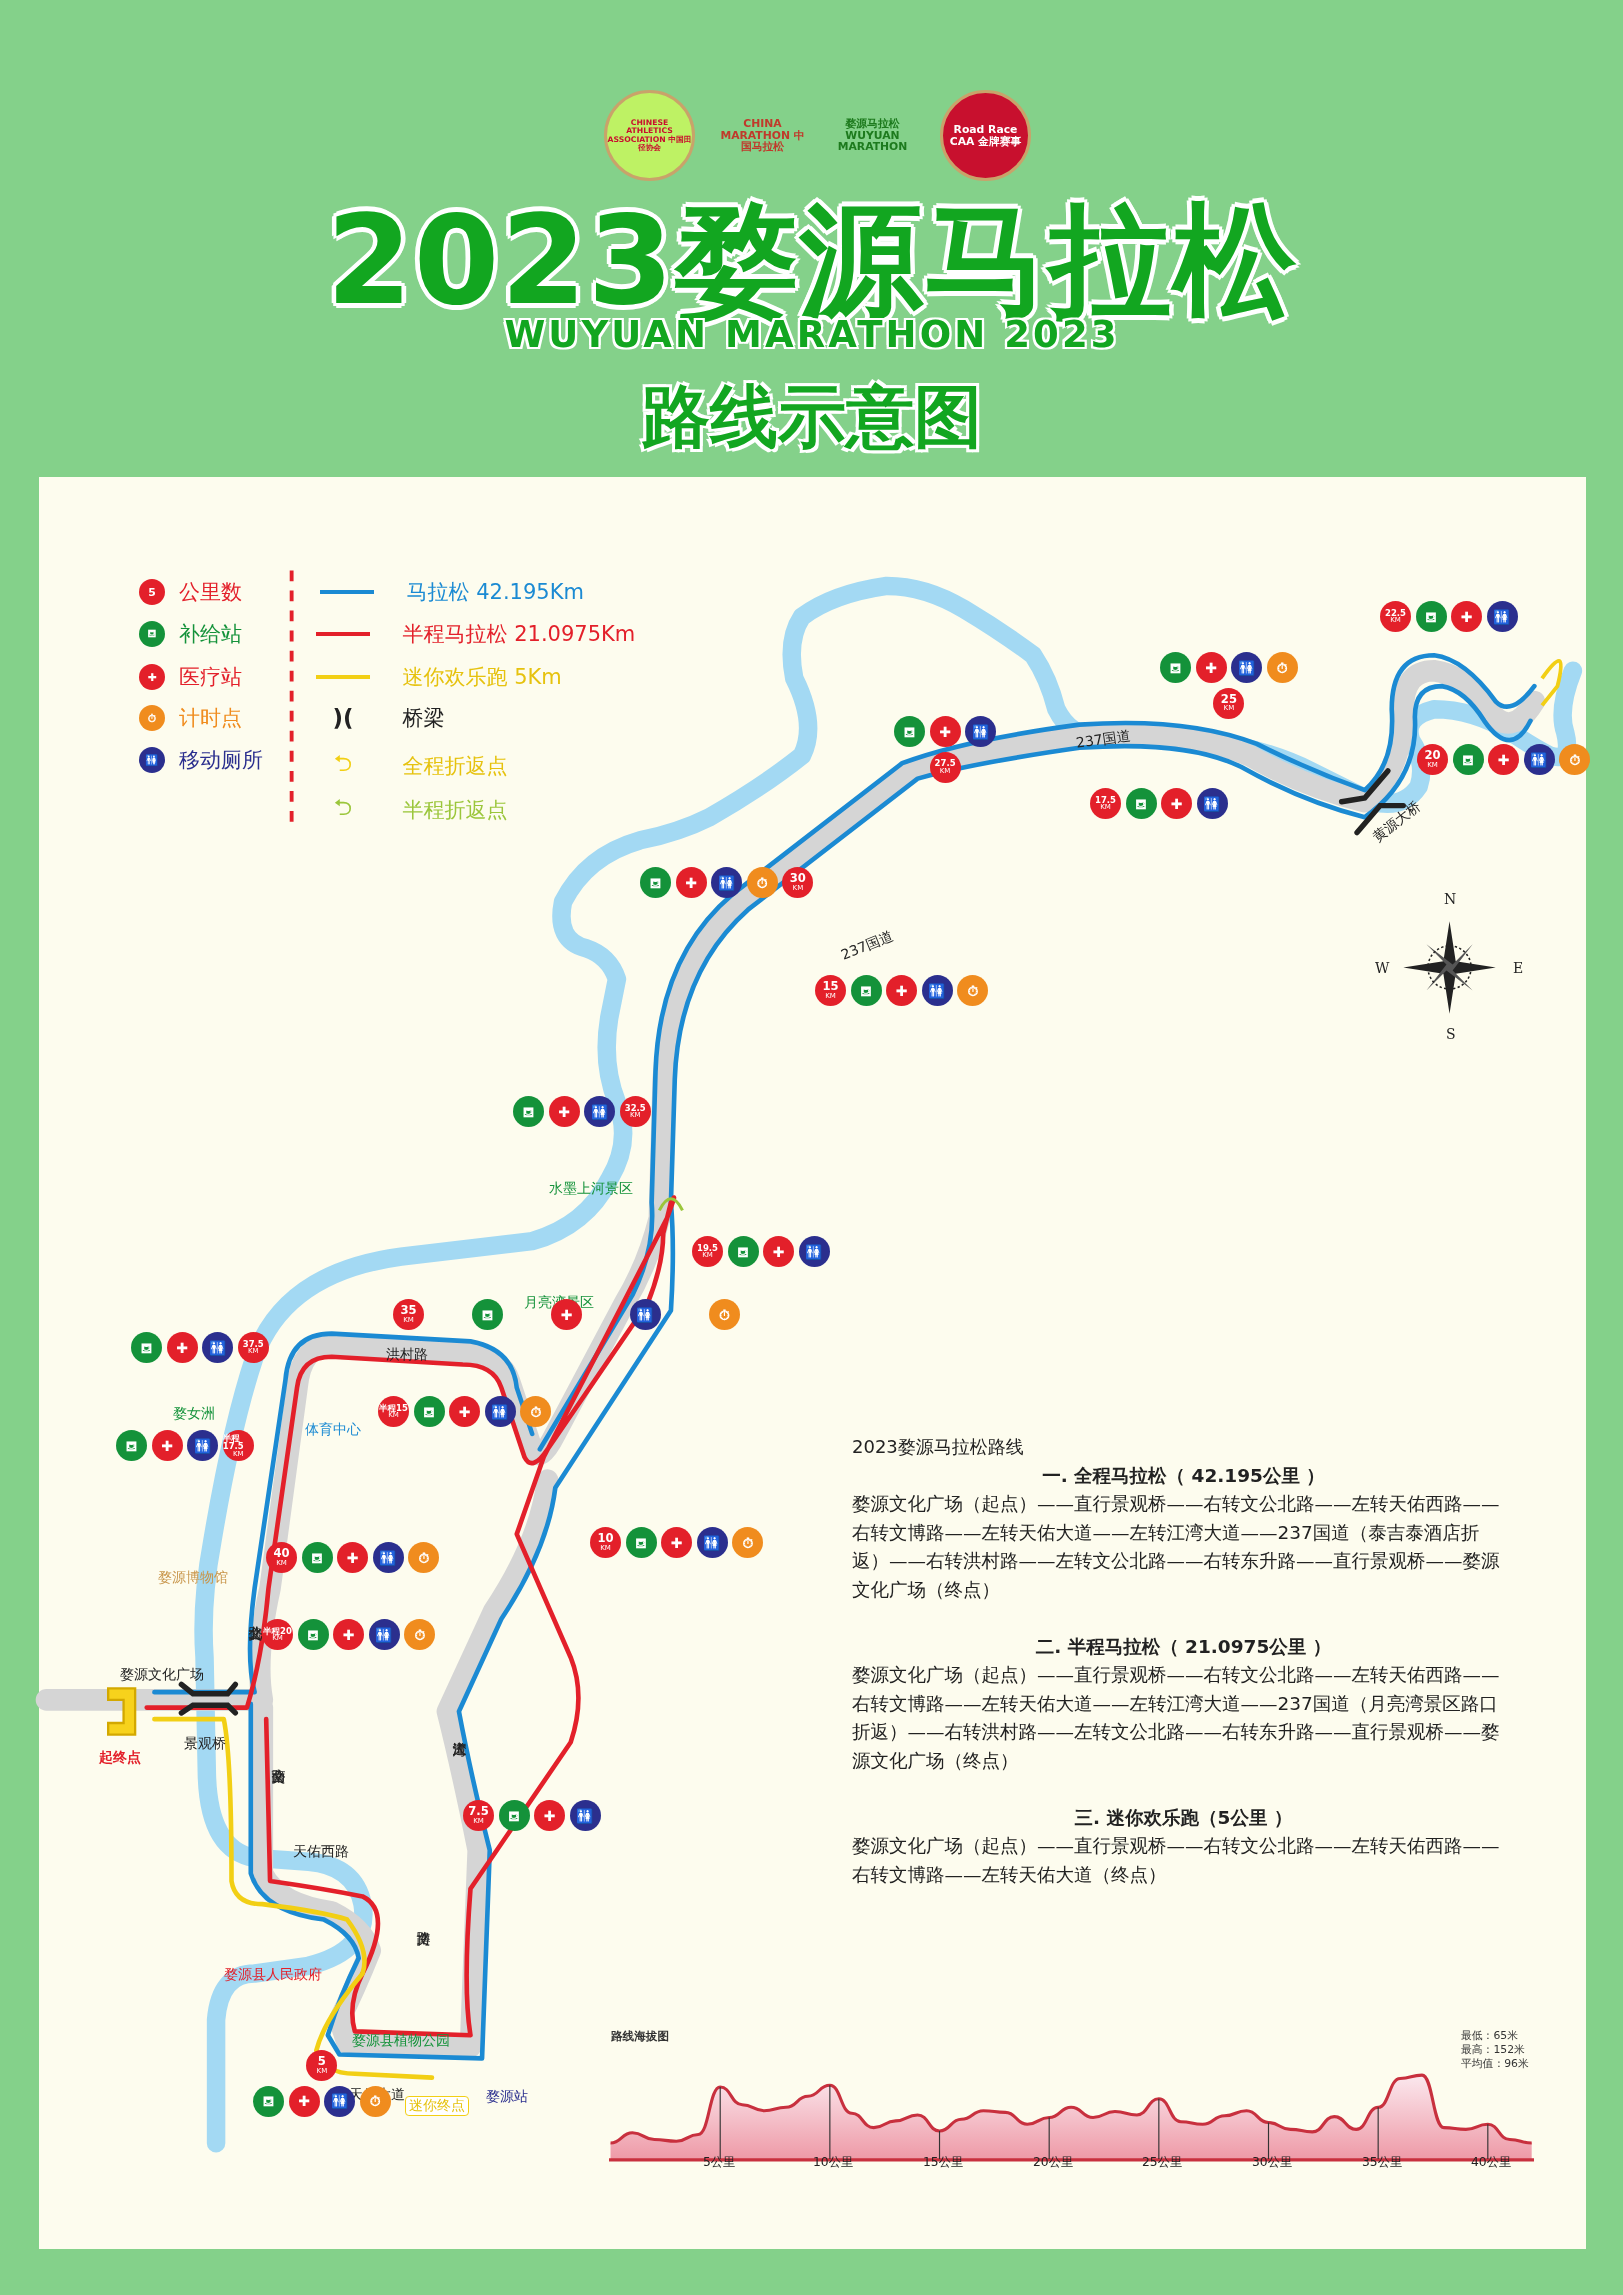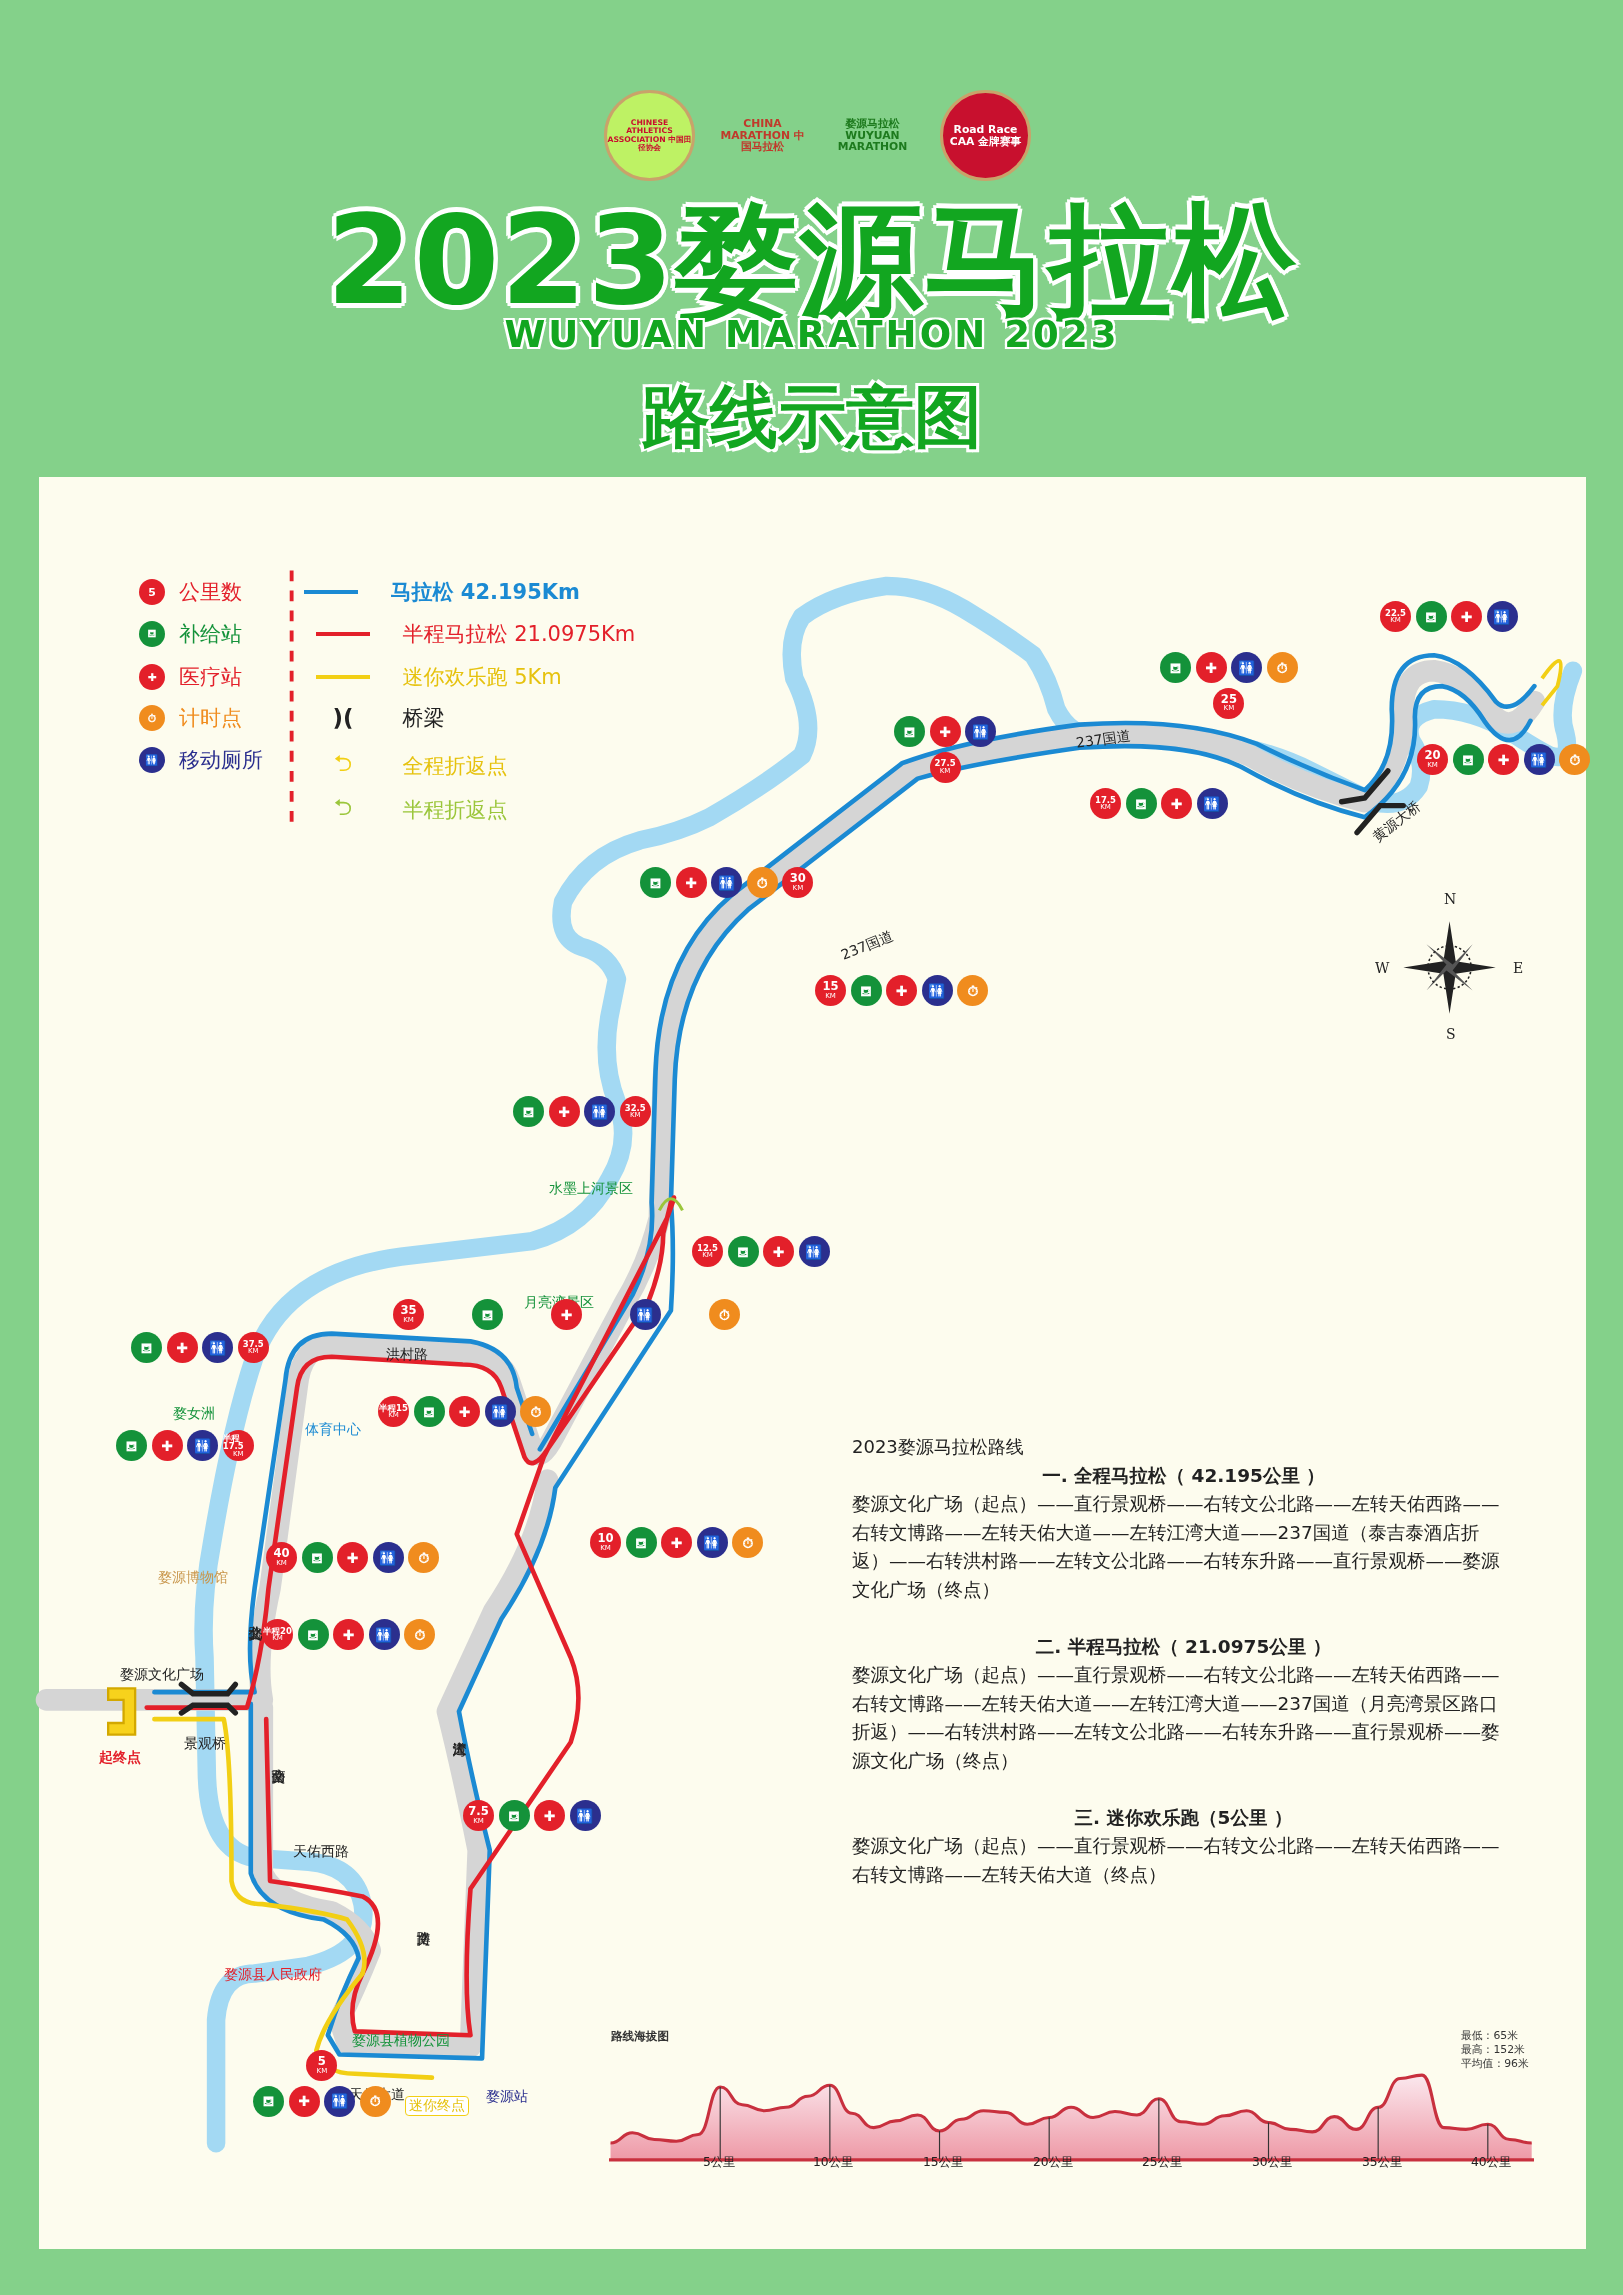--- a/index.html
+++ b/index.html
@@ -124,21 +124,21 @@
     </div>
   <div class="leg-item" style="left:0;top:126px;">
       <span class="ic tim">⏱</span>
       <span style="color:#f08c1e">计时点</span>
     </div>
   <div class="leg-item" style="left:0;top:168px;">
       <span class="ic wc">🚻</span>
       <span style="color:#2b2f8e">移动厕所</span>
     </div>
 
-  <div class="leg-item" style="left:165px;top:0;font-weight:bold;">
+  <div class="leg-item" style="left:181px;top:0;">
       <span style="width:54px;height:3.9px;background:#1b8ad3;display:inline-block;"></span>
       <span style="color:#1b8ad3;margin-left:18.5px;">马拉松  42.195Km</span>
     </div>
   <div class="leg-item" style="left:177px;top:42px;">
       <span style="width:54px;height:3.9px;background:#e3202a;display:inline-block;"></span>
       <span style="color:#e3202a;margin-left:18.5px;">半程马拉松  21.0975Km</span>
     </div>
   <div class="leg-item" style="left:177px;top:85px;">
       <span style="width:54px;height:3.9px;background:#f2cf14;display:inline-block;"></span>
       <span style="color:#e6c20e;margin-left:18.5px;">迷你欢乐跑   5Km</span>
@@ -213,21 +213,21 @@
         <span style="font-size:11.6px">10</span>
         <span style="font-size:7px;font-weight:normal">KM</span>
       </span>
       <span class="ic sup" style="font-size: 14px;">⛾</span>
       <span class="ic med" style="font-size: 14px;">✚</span>
       <span class="ic wc" style="font-size: 14px;">🚻</span>
       <span class="ic tim" style="font-size: 14px;">⏱</span>
     </div>
     <div class="stn" style="left: 692px; top: 1236px;">
       <span class="ic km">
-        <span style="font-size:8.5px">12.5</span>
+        <span style="font-size:8.5px">19.5</span>
         <span style="font-size:7px;font-weight:normal">KM</span>
       </span>
       <span class="ic sup" style="font-size: 14px;">⛾</span>
       <span class="ic med" style="font-size: 14px;">✚</span>
       <span class="ic wc" style="font-size: 14px;">🚻</span>
     </div>
     <div class="stn" style="left: 815px; top: 975px;">
       <span class="ic km">
         <span style="font-size:11.6px">15</span>
         <span style="font-size:7px;font-weight:normal">KM</span>

